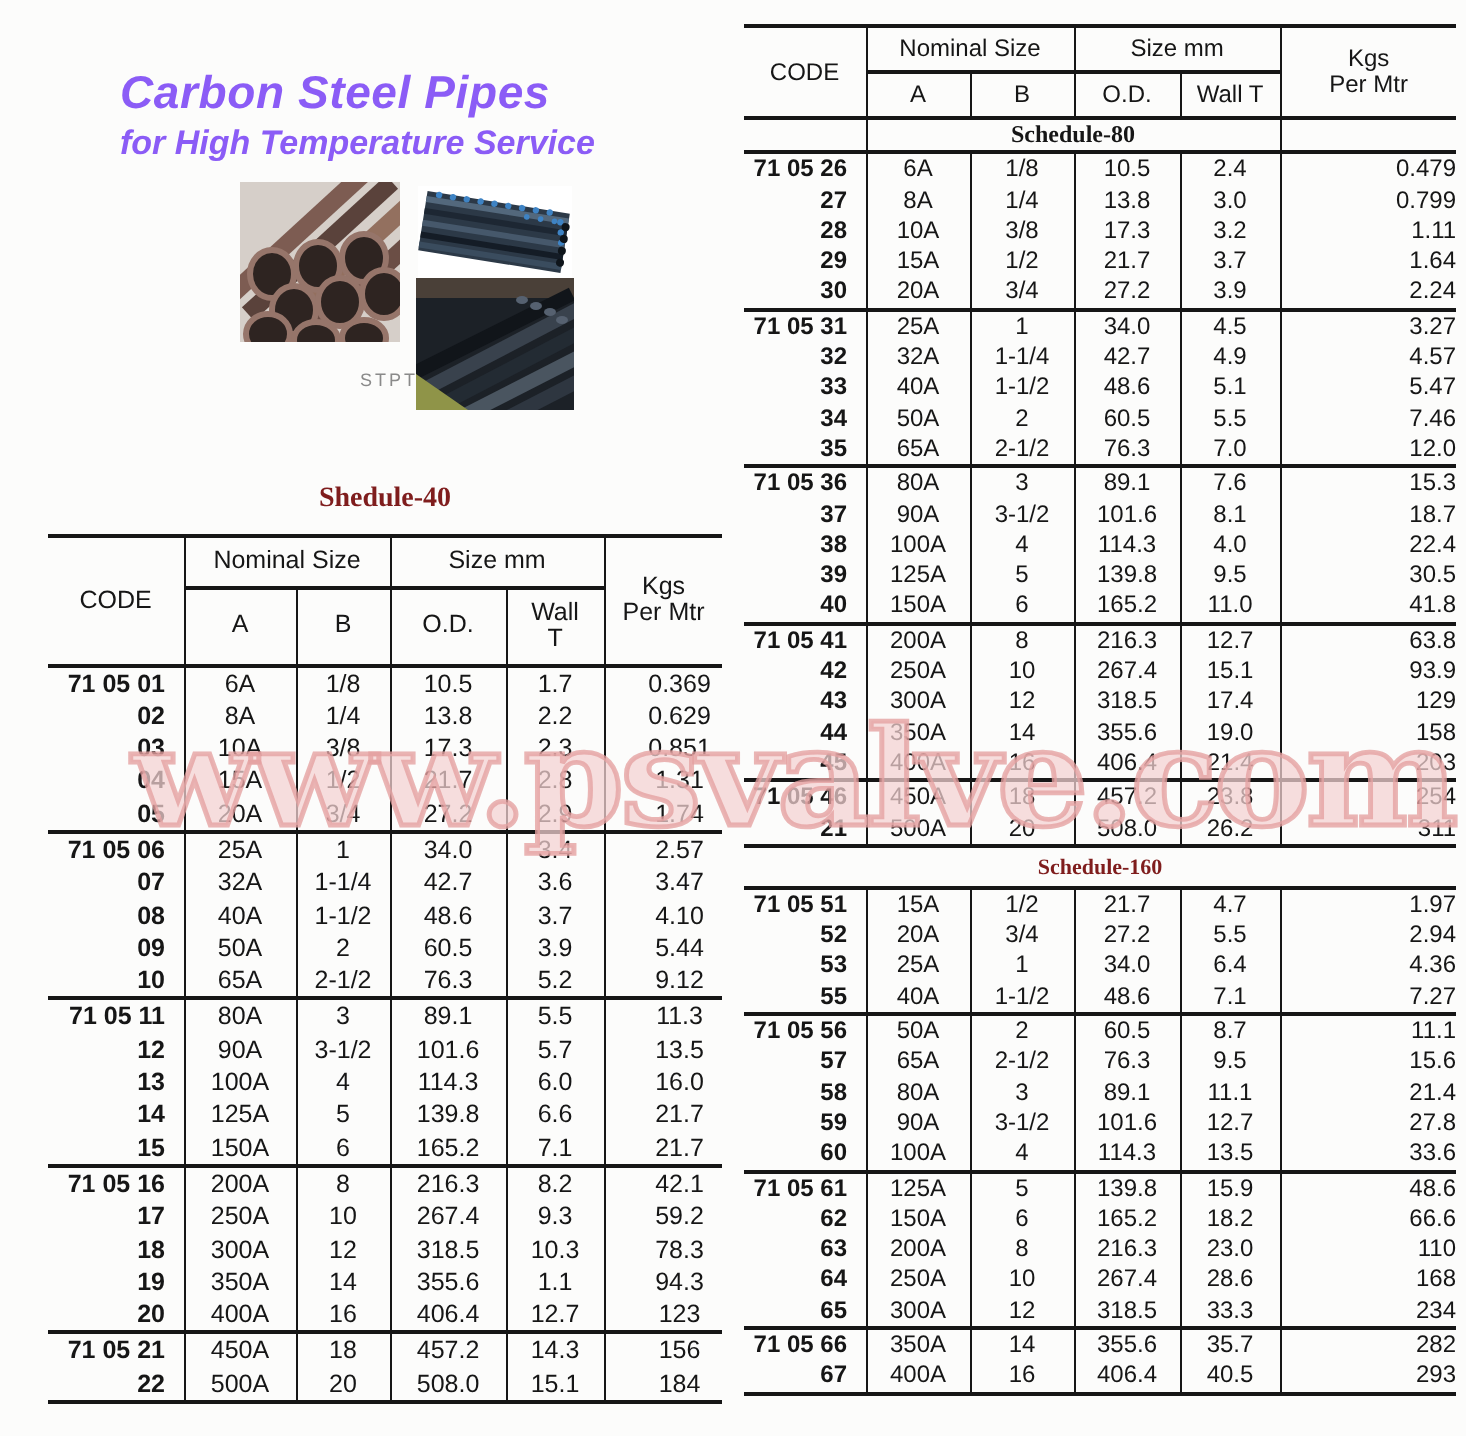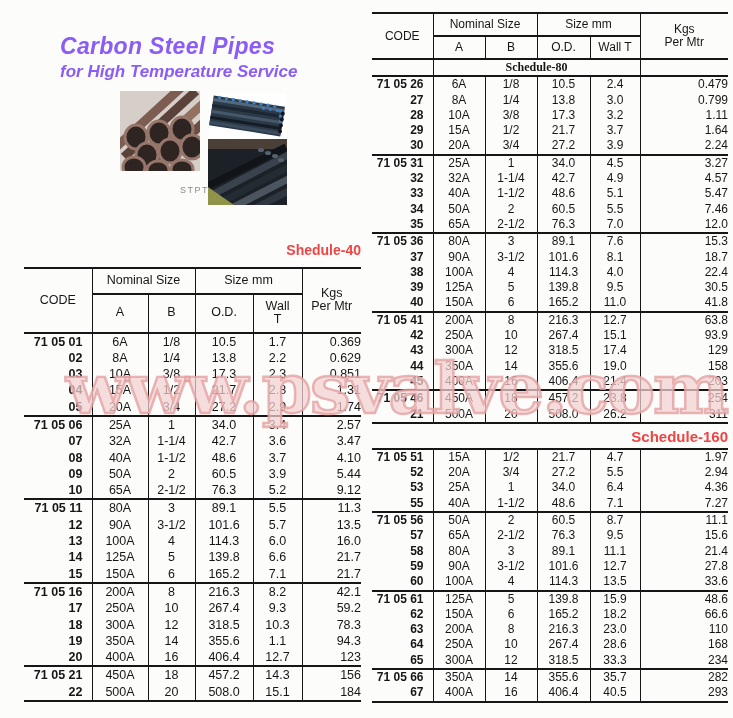--- a/index.html
+++ b/index.html
@@ -14,40 +14,40 @@
   
   .photo{position:absolute;display:block;}
   .photo1{left:120px;top:91px;width:80px;height:80px;}
   .photo2{left:209px;top:93px;width:77px;height:46px;}
   .photo3{left:208px;top:139px;width:79px;height:66px;}
   .stpt{position:absolute;left:134px;top:185px;font-size:9px;color:#8a8a8a;letter-spacing:1.5px;margin-left:46px;}
 
   
   .left-wrap{position:absolute;left:24px;top:242px;width:337px;}
   .right-wrap{position:absolute;left:372px;top:12px;width:356px;}
-  .schedule-heading{text-align:right;font-weight:bold;font-size:14px;margin:0 0 9px 0;color:#ef4444;}
-  .schedule-heading.s160{font-size:15px;margin:4px 0 3px 0;}
+  .schedule-heading{text-align:center;font-weight:bold;font-size:14px;margin:0 0 9px 0;color:#7f1d1d;font-family:Liberation Serif, serif;}
+  .schedule-heading.s160{font-size:11px;margin:4px 0 3px 0;}
 
   
   table.spec{border-collapse:collapse;table-layout:fixed;
              border-top:2px solid #161616;border-bottom:2px solid #161616;}
   .t40{width:337px;}
   .t80{width:356px;}
   .spec th,.spec td{padding:0;overflow:hidden;white-space:nowrap;}
   .spec thead th{font-weight:normal;text-align:center;vertical-align:middle;
                  border-bottom:2px solid #161616;}
   .t40 thead th{font-size:12.5px;line-height:13.5px;padding:5px 0;}
   .t80 thead th{font-size:12px;line-height:13px;padding:4px 0;}
   .vl{border-left:1px solid #161616;}
   tr.block-first td{border-top:2px solid #161616;}
   .spec tbody td{text-align:center;vertical-align:middle;}
   .t40 tbody td{font-size:12.5px;line-height:16.3px;}
   .t80 tbody td{font-size:12px;line-height:15.3px;}
   .spec tbody td.col-code{font-weight:bold;text-align:right;padding-right:9px;}
-  .t40 tbody td.col-kgs{text-align:right;padding-left:16px;}
+  .t40 tbody td.col-kgs{text-align:center;padding-left:16px;}
   .t80 tbody td.col-kgs{text-align:right;padding-left:24px;}
   td.banner{font-weight:bold;font-size:12.5px;text-align:center;line-height:18px;font-family:Liberation Serif, serif;}
 
   
   .watermark{position:absolute;left:66px;top:346px;z-index:6;pointer-events:none;
              font-family:"DejaVu Serif",serif;font-size:72px;font-weight:bold;
              letter-spacing:-2px;transform:scaleY(.95);
              color:rgba(249,226,226,.55);
              -webkit-text-stroke:2.5px rgba(228,160,160,.78);
              text-shadow:0 0 1px rgba(228,160,160,.4);}

